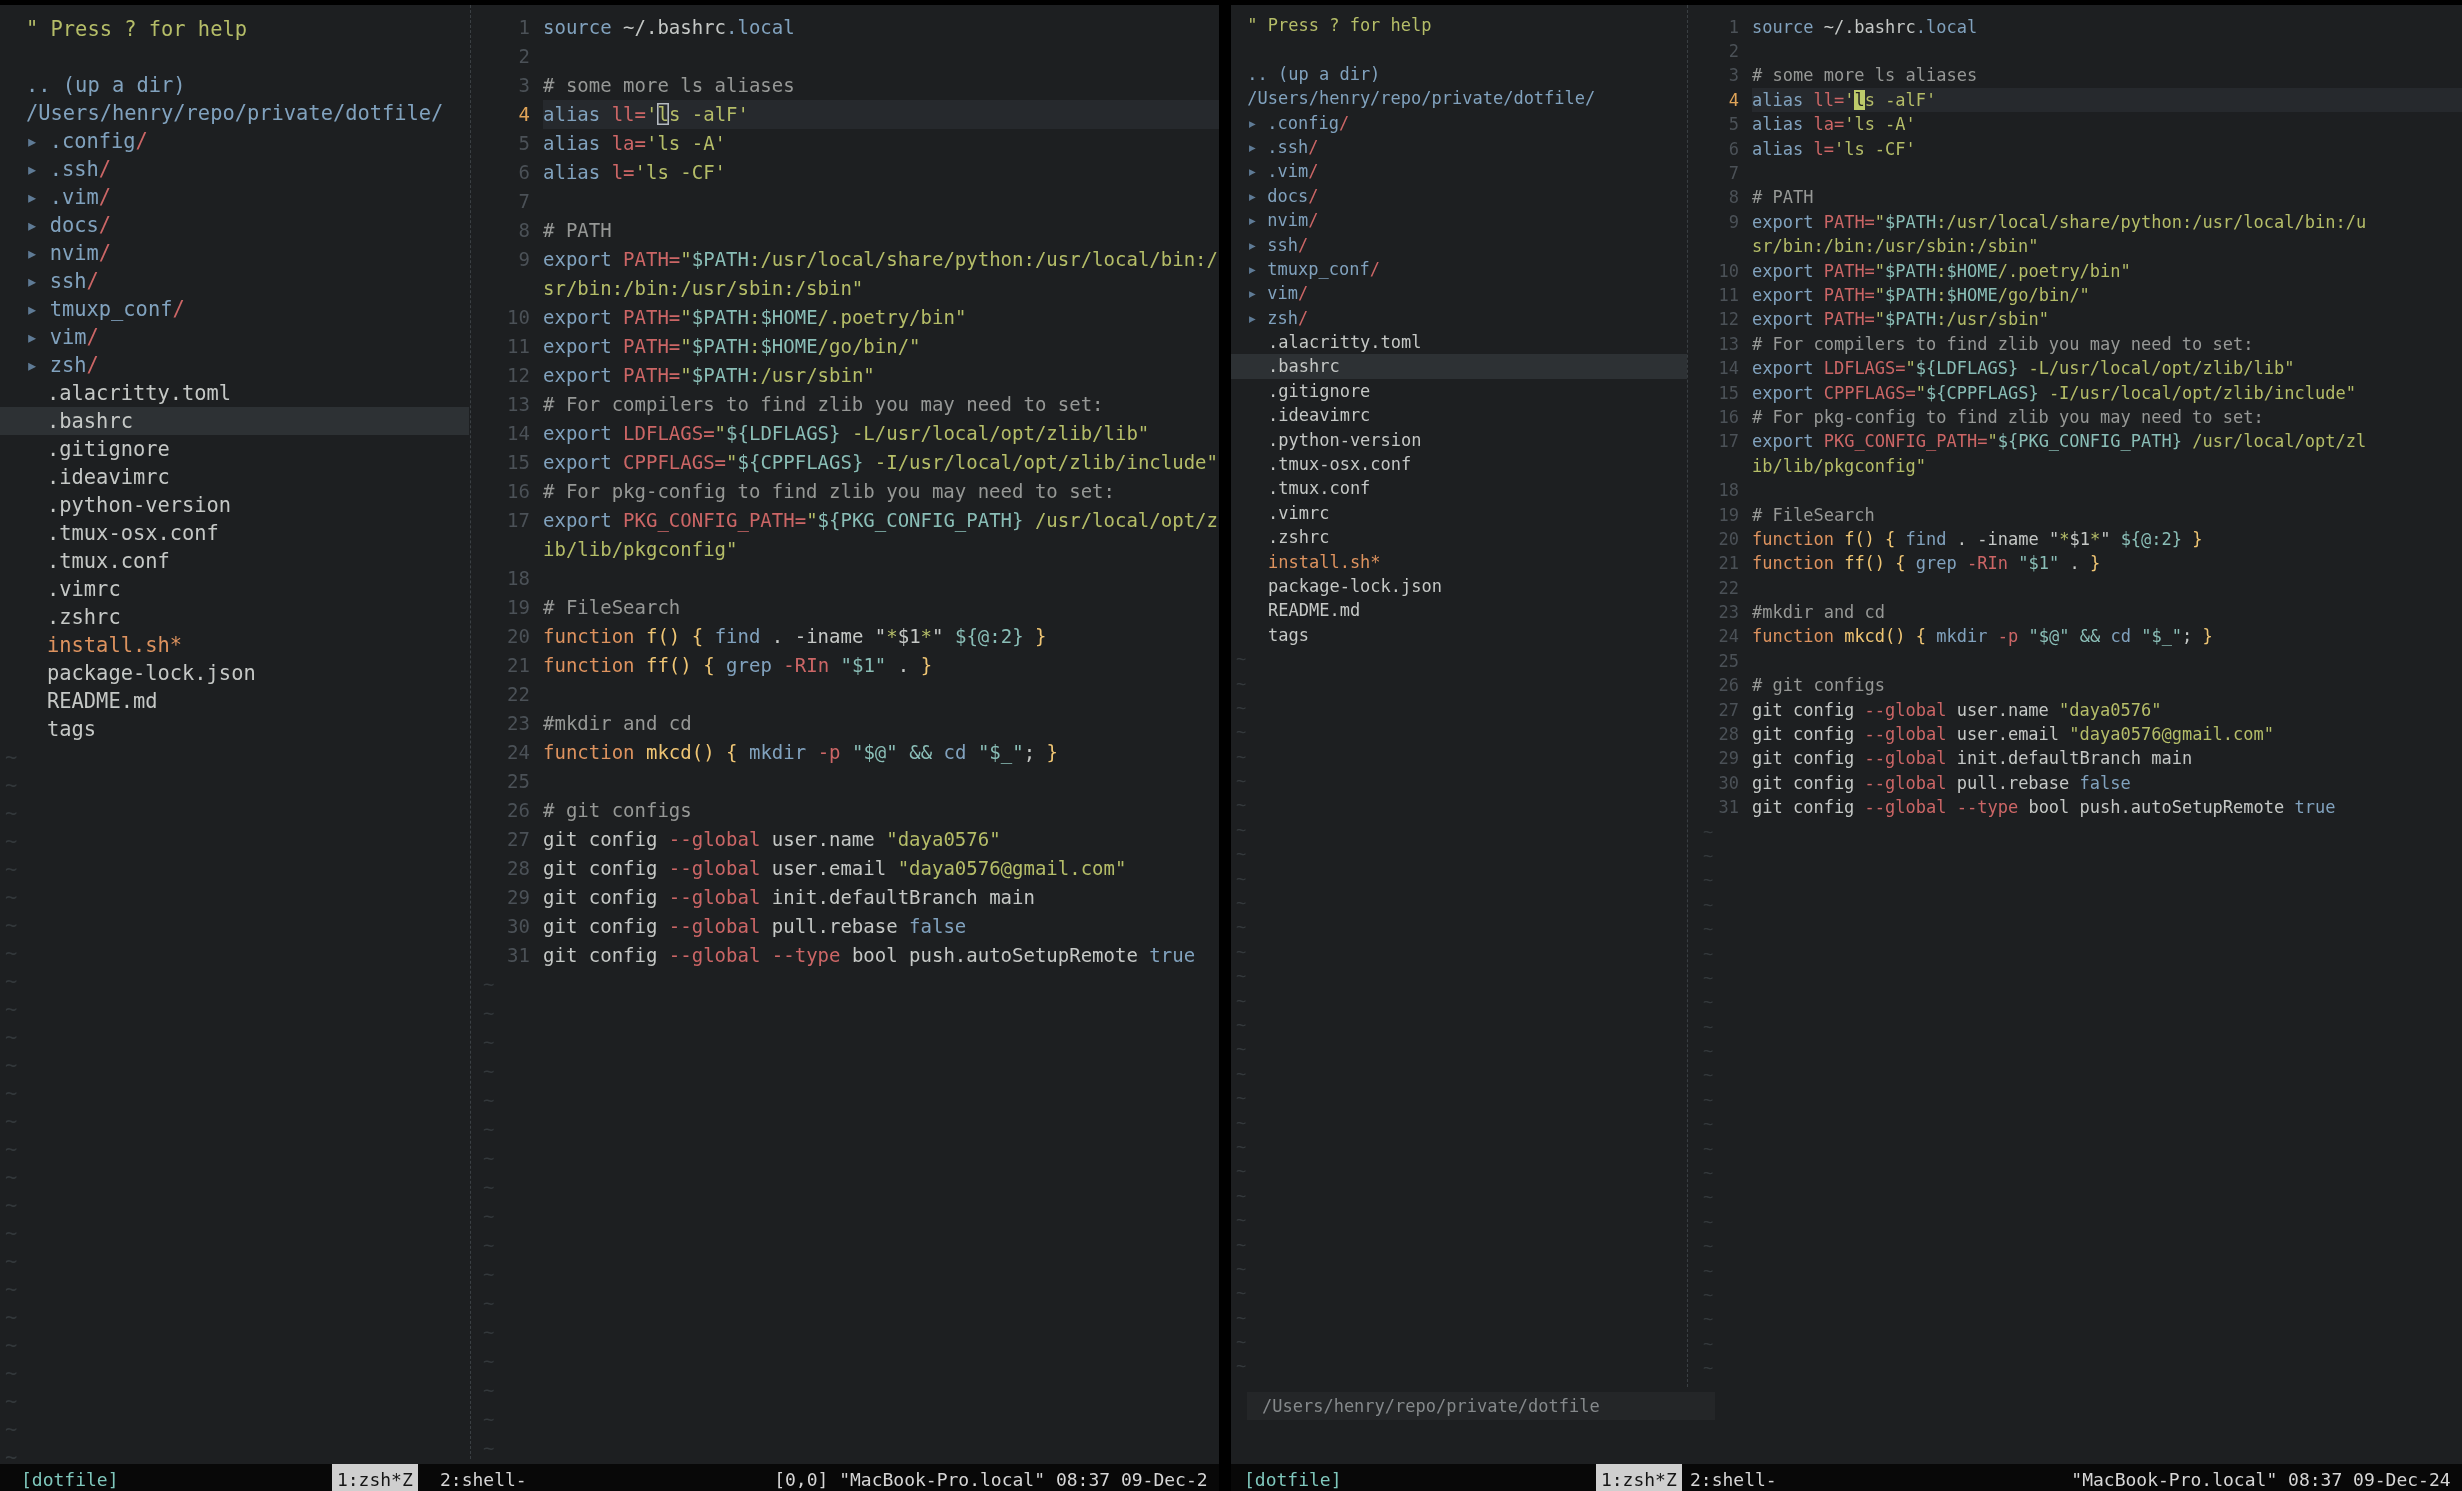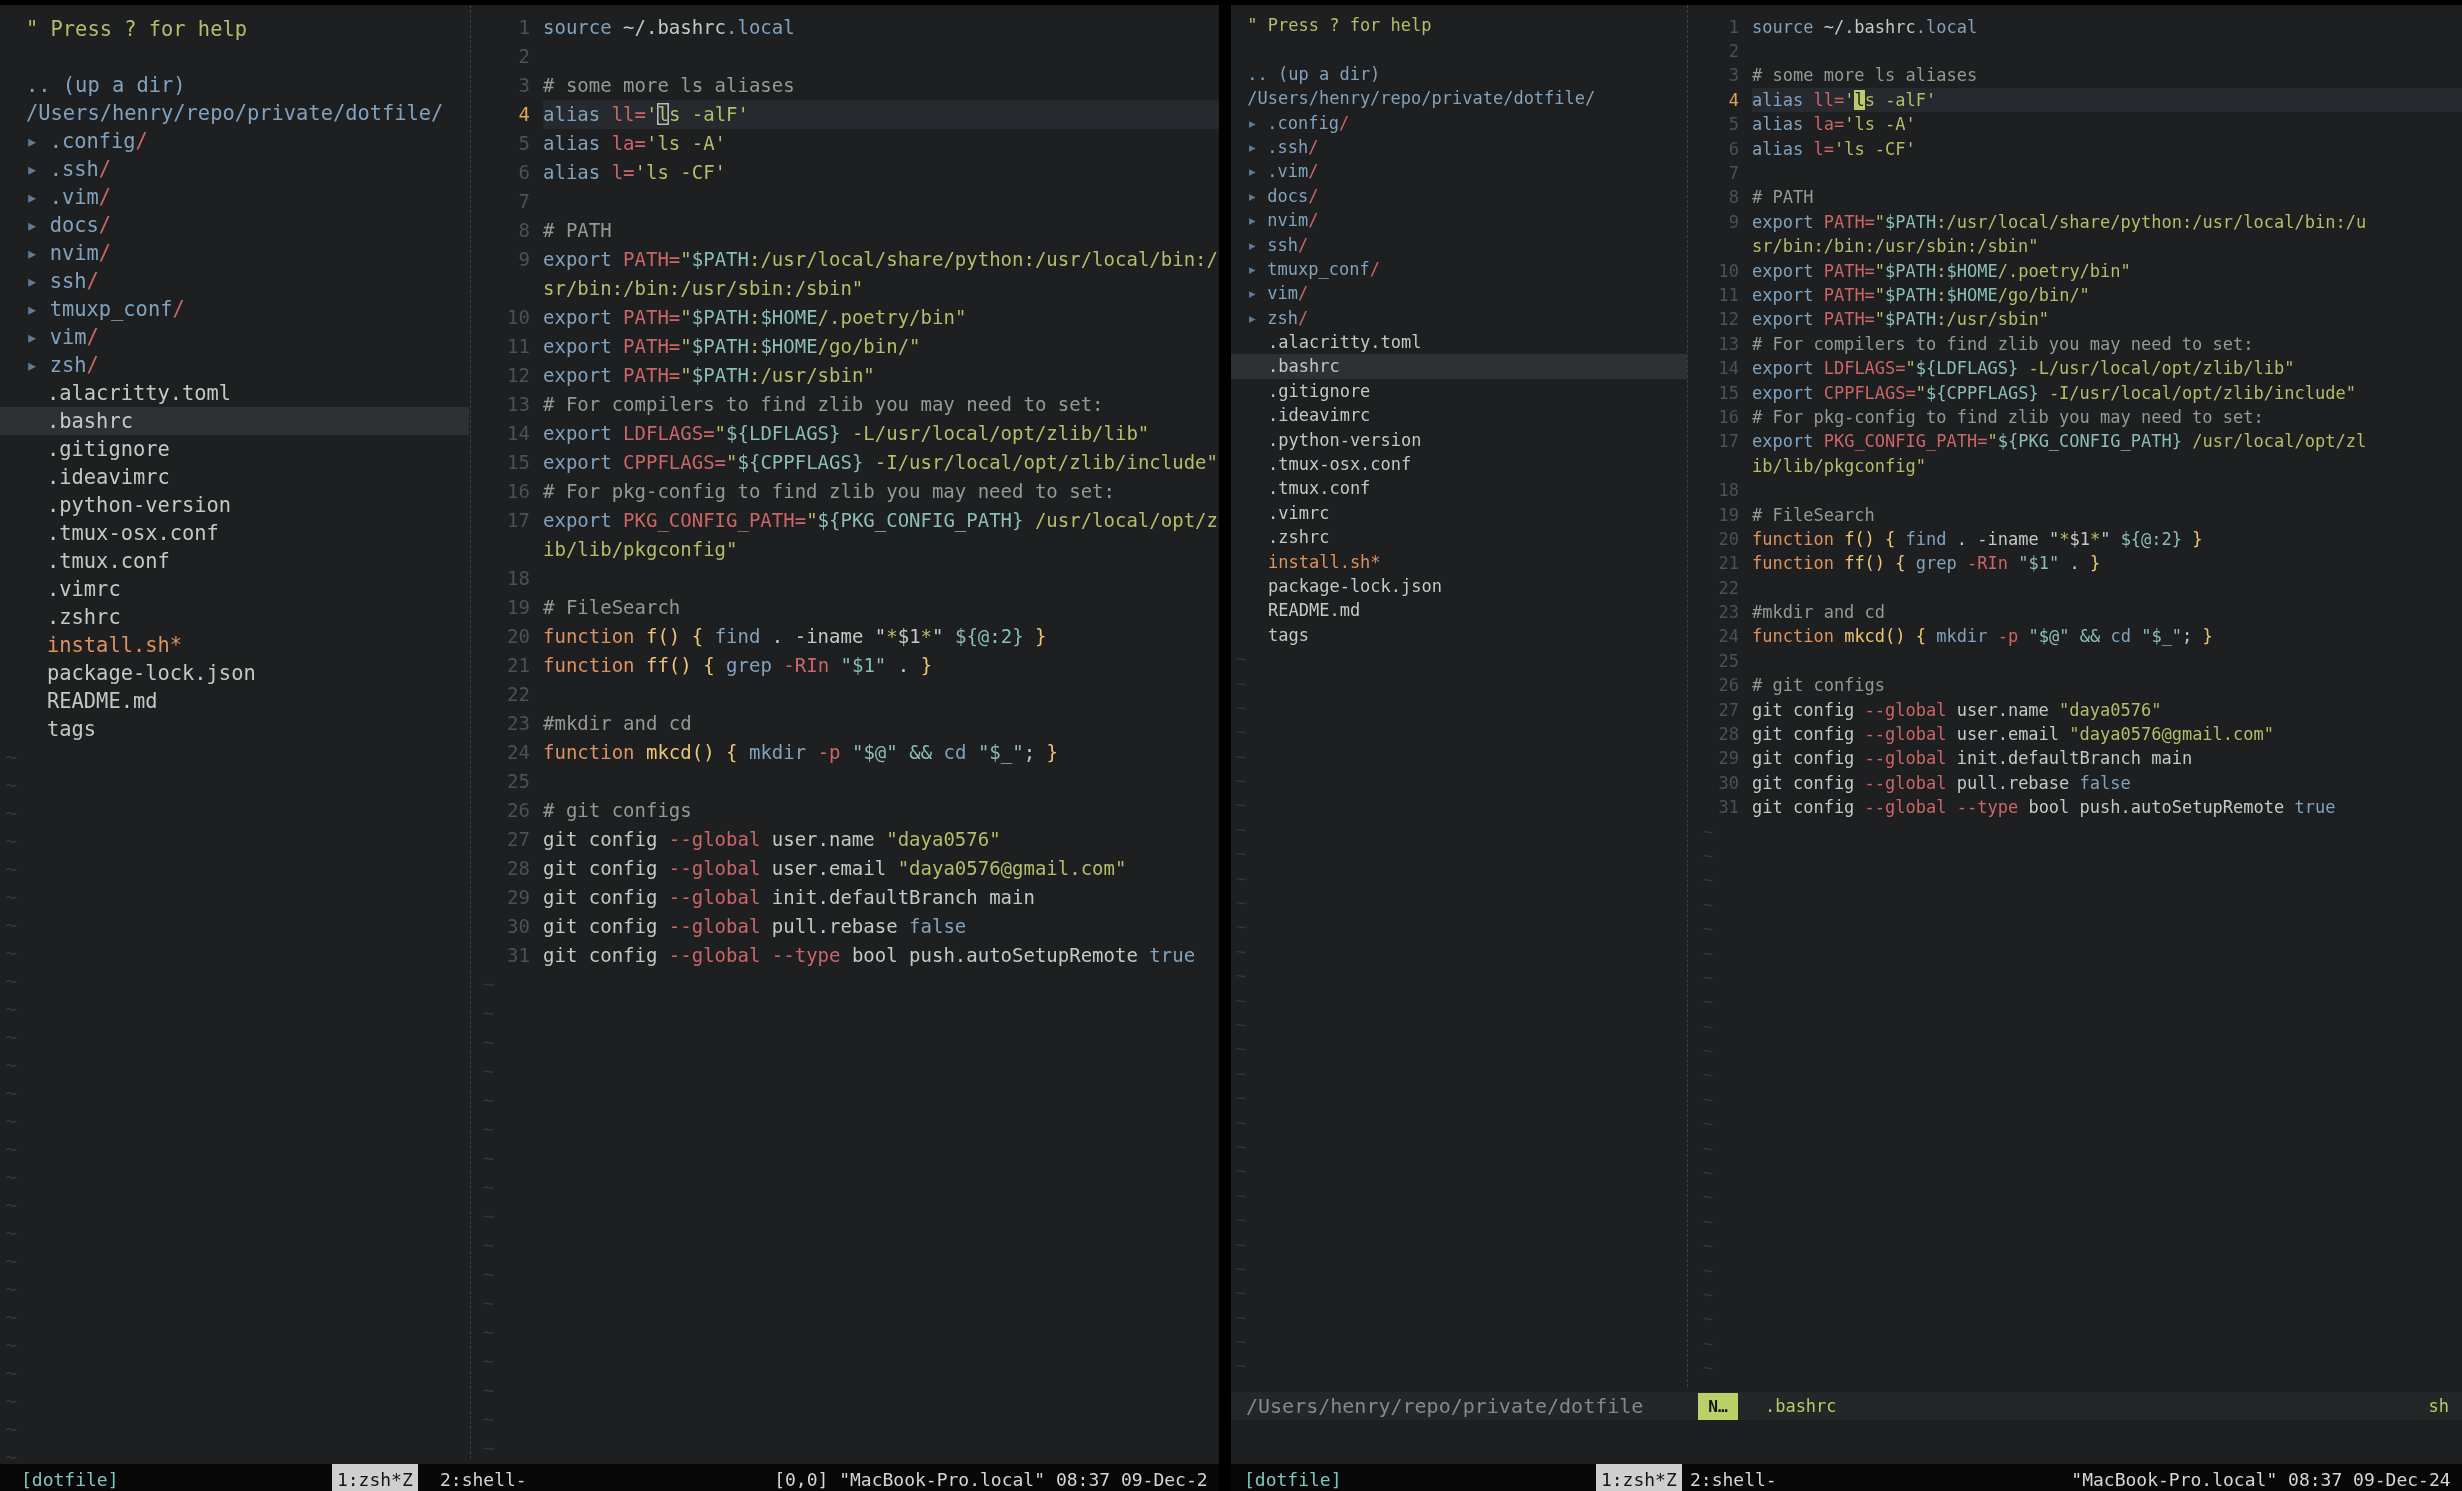--- a/index.html
+++ b/index.html
@@ -57,21 +57,21 @@
   .crow.cl .ctext{background:var(--cursorline)}
   .crow.c-tilde .ctext{color:var(--tilde)}
   .kw{color:var(--blue)} .red{color:var(--red)} .org{color:var(--orange)}
   .yel{color:var(--yellow)} .str{color:var(--green)} .teal{color:var(--teal)}
   .cm{color:var(--comment)} .fg{color:var(--fg)}
   #term-left  .cur{box-shadow:inset 0 0 0 1.6px var(--cursor-outline);color:var(--green)}
   #term-right .cur{background:var(--cursor-fill);color:#1d1f21}
 
   
   .statusline{position:absolute;top:1387px;height:28px;line-height:28px;background:var(--sl-bg);overflow:hidden}
-  #sl-tree{left:0;width:453px;color:var(--sl-gray);font-size:20px;padding-left:15px;white-space:pre}
+  #sl-tree{left:16px;width:453px;color:var(--sl-gray);font-size:17px;padding-left:15px;white-space:pre}
   #sl-edit{left:456px;right:0}
   .badge{display:inline-block;background:var(--badge-bg);color:#15170f;font-weight:bold;
          padding:0 9.8px;margin-left:11.4px;font-size:16.3px;line-height:28px}
   .sl-file{color:var(--sl-green);margin-left:19.5px;font-size:17px}
   .sl-ft{position:absolute;right:13px;top:0;color:var(--sl-green);font-size:17px}
 
   
   .tmux{position:absolute;left:0;right:0;top:1459px;height:33px;background:var(--tmux-bg);
         font-size:18px;line-height:31px;color:var(--tmux-fg)}
   .tmux .session{position:absolute;color:var(--tmux-session)}
@@ -317,25 +317,20 @@
       <div class="crow c-tilde"><span class="ln"></span><span class="ctext" style="margin-left: -49px;"><span>~</span></span></div>
       <div class="crow c-tilde"><span class="ln"></span><span class="ctext" style="margin-left: -49px;"><span>~</span></span></div>
       <div class="crow c-tilde"><span class="ln"></span><span class="ctext" style="margin-left: -49px;"><span>~</span></span></div>
       <div class="crow c-tilde"><span class="ln"></span><span class="ctext" style="margin-left: -49px;"><span>~</span></span></div>
       <div class="crow c-tilde"><span class="ln"></span><span class="ctext" style="margin-left: -49px;"><span>~</span></span></div>
       <div class="crow c-tilde"><span class="ln"></span><span class="ctext" style="margin-left: -49px;"><span>~</span></span></div>
       <div class="crow c-tilde"><span class="ln"></span><span class="ctext" style="margin-left: -49px;"><span>~</span></span></div>
     </div>
 
   <div class="statusline" id="sl-tree">/Users/henry/repo/private/dotfile</div>
-  <div class="statusline" id="sl-edit">
-    <span class="badge">N…</span>
-    <span class="sl-file">.bashrc</span>
-    <span class="sl-ft">sh</span>
-  </div>
 
   <div class="tmux">
     <span class="session">[dotfile]</span>
     <span class="win1">1:zsh*Z</span>
     <span class="win2">2:shell-</span>
     <span class="rightside">"MacBook-Pro.local" 08:37 09-Dec-24</span>
   </div>
 </div>
 
 

